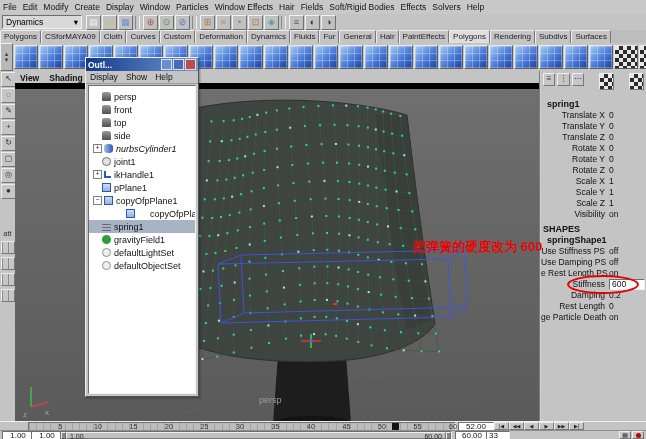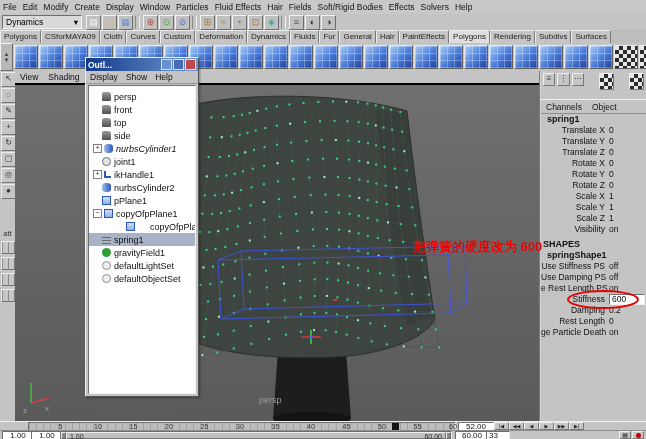--- a/index.html
+++ b/index.html
@@ -54,21 +54,21 @@
   #toolbox{left:0;top:71px;width:15px;height:350px;background:#c4c4c4;border-right:1px solid #8e8e8e;}
   .tool{width:13px;height:13px;margin:1px 0 0 1px;background:#c6c6c6;font-size:8px;line-height:12px;
         text-align:center;color:#333;border:1px solid;border-color:#eee #777 #777 #eee;}
   .att{font-size:7.5px;color:#333;text-align:center;margin-top:30px;}
   .lay{width:12px;height:11px;margin:3px 0 0 1px;background:#c6c6c6;
        border:1px solid;border-color:#eee #777 #777 #eee;
        background-image:linear-gradient(90deg,#8c8c8c 1px,transparent 1px);background-size:6px 11px;}
 
   
   #viewport{left:15px;top:71px;width:524px;height:350px;background:#636363;}
-  .vp-menu{height:12px;background:#c4c4c4;display:flex;align-items:center;border-bottom:2px solid #000000;}
+  .vp-menu{height:12px;background:#c4c4c4;display:flex;align-items:flex-end;border-bottom:6px solid #000000;font-weight:bold;}
   .vp-menu span{font-size:8.5px;padding:0 5px;color:#111;}
   #vp-canvas{display:block;background:linear-gradient(#6f6f6f,#5a5a5a);}
   .persp-label{position:absolute;left:244px;top:324px;font-size:9px;color:#9c9c9c;}
 
   
   #outliner{left:85px;top:57px;width:112px;height:338px;background:#c4c4c4;z-index:20;
             border:1px solid;border-color:#efefef #555 #555 #efefef;box-shadow:1px 1px 2px rgba(0,0,0,.35);}
   .ol-title{height:13px;background:linear-gradient(90deg,#123a8c,#6f9ad0);display:flex;
             align-items:center;padding:0 2px;}
   .ol-title-text{color:#fff;font-size:8.5px;font-weight:bold;flex:1;}
@@ -154,21 +154,21 @@
 <body>
 
 <div id="menu-bar" class="abs">
     <span class="menu-item">File</span>
     <span class="menu-item">Edit</span>
     <span class="menu-item">Modify</span>
     <span class="menu-item">Create</span>
     <span class="menu-item">Display</span>
     <span class="menu-item">Window</span>
     <span class="menu-item">Particles</span>
-    <span class="menu-item">Fluid Effects</span>
+    <span class="menu-item">Window Effects</span>
     <span class="menu-item">Hair</span>
     <span class="menu-item">Fields</span>
     <span class="menu-item">Soft/Rigid Bodies</span>
     <span class="menu-item">Effects</span>
     <span class="menu-item">Solvers</span>
     <span class="menu-item">Help</span>
   </div>
 
 <div id="status-line" class="abs">
   <div class="mode-dd bev-in">
@@ -686,25 +686,20 @@
         <span class="oi oi-joint"></span>
         <span>joint1</span>
       </div>
       <div class="ol-row" style="padding-left: 2px;">
         <span class="ol-exp">+</span>
         <span class="oi oi-ikhandle"></span>
         <span>ikHandle1</span>
       </div>
       <div class="ol-row" style="padding-left: 2px;">
         <span class="ol-spc"></span>
-        <span class="oi oi-cylinder"></span>
-        <span>nurbsCylinder2</span>
-      </div>
-      <div class="ol-row" style="padding-left: 2px;">
-        <span class="ol-spc"></span>
         <span class="oi oi-plane"></span>
         <span>pPlane1</span>
       </div>
       <div class="ol-row" style="padding-left: 2px;">
         <span class="ol-exp">−</span>
         <span class="oi oi-plane"></span>
         <span>copyOfpPlane1</span>
       </div>
       <div class="ol-row" style="padding-left: 14px; gap: 12px;">
         <span class="ol-spc"></span>
@@ -734,24 +729,20 @@
     </div>
 </div>
 
 <div id="channel-box" class="abs">
   <div id="ch-top">
       <div class="chb">≡</div>
       <div class="chb">⋮</div>
       <div class="chb">⋯</div>
       <div class="chb checker" style="margin-left: 14px;"></div>
       <div class="chb checker" style="margin-left: 14px;"></div>
-    </div>
-  <div id="ch-menu">
-      <span>Channels</span>
-      <span>Object</span>
     </div>
   <div id="ch-rows">
       <div class="ch-node">spring1</div>
       <div class="ch-row">
         <span class="ch-label">Translate X</span>
         <span class="ch-value">0</span>
       </div>
       <div class="ch-row">
         <span class="ch-label">Translate Y</span>
         <span class="ch-value">0</span>

